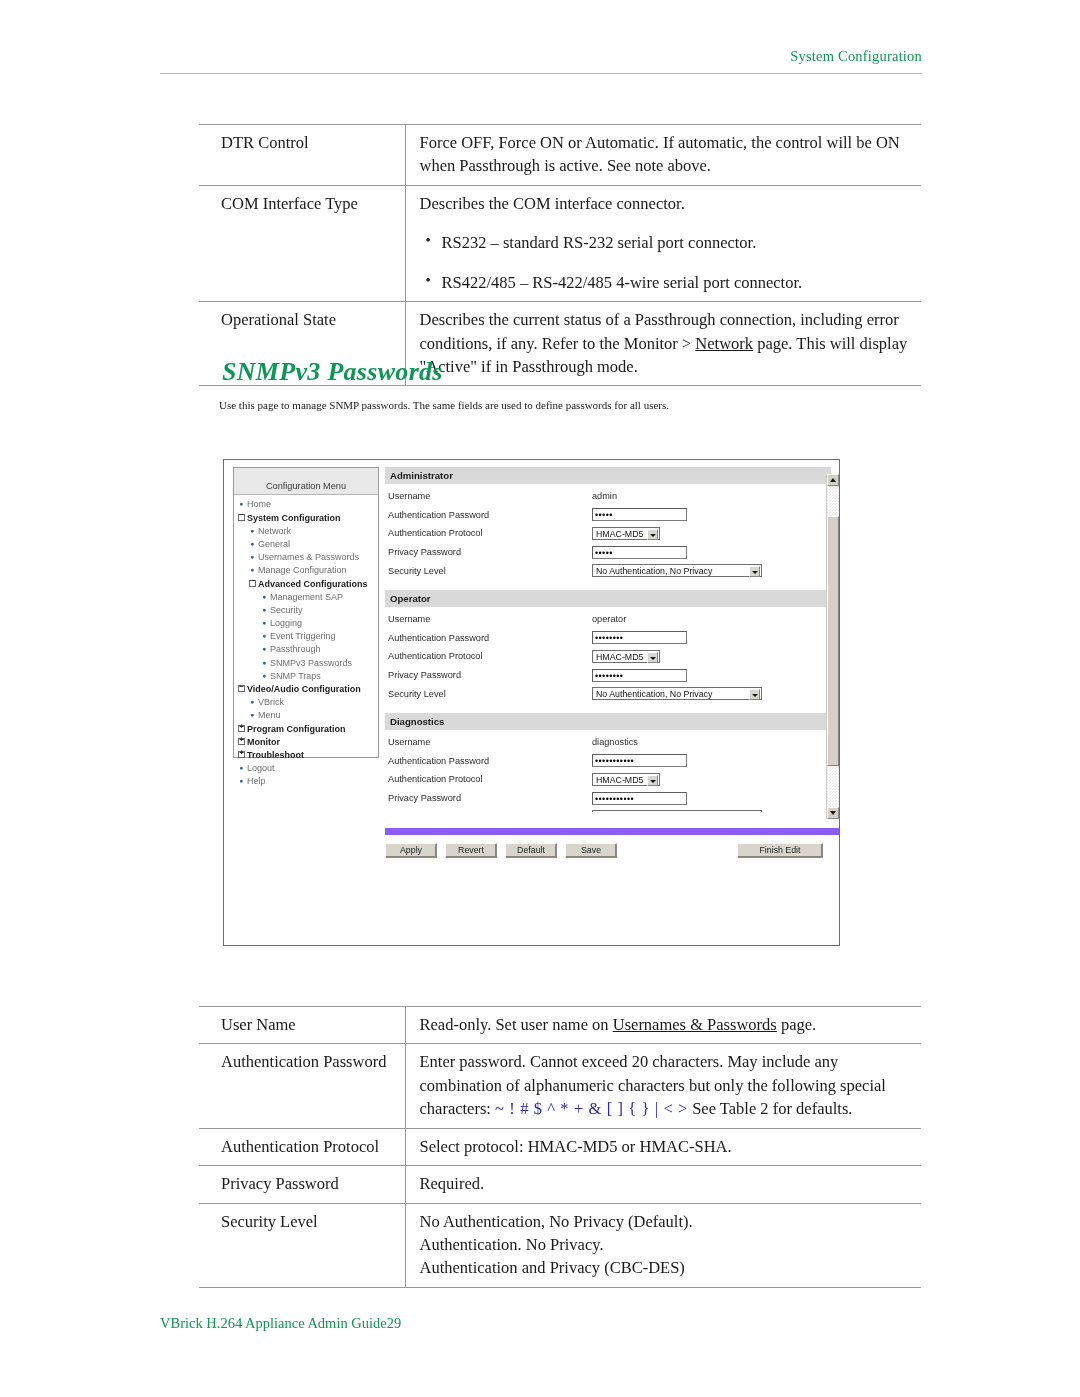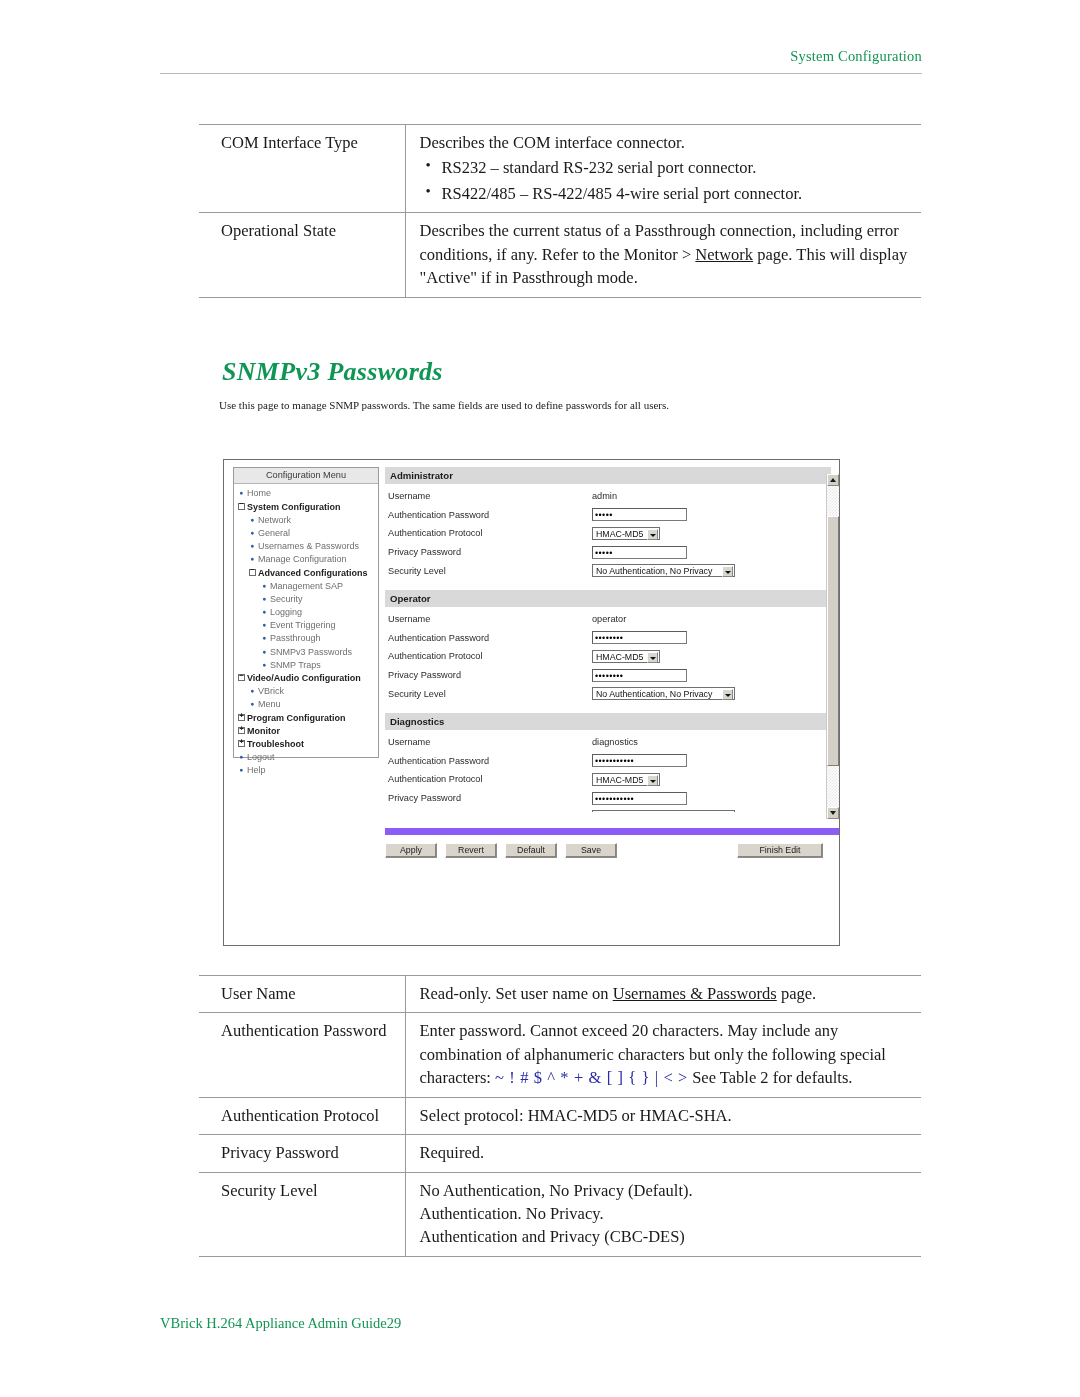--- a/index.html
+++ b/index.html
@@ -51,35 +51,35 @@
     width: 206px;
     padding-left: 22px;
     border-right: 1px solid #9a9a9a;
   }
   .def-table tr td:nth-child(2) {
     padding-left: 14px;
   }
   .def-table tr + tr td { border-top: none; }
 
   .bullets { margin: 2px 0 0 0; padding: 0; list-style: none; }
-  .bullets li { position: relative; padding-left: 22px; margin-top: 2px; }
+  .bullets li { position: relative; padding-left: 22px; margin-top: 16px; }
   .bullets li::before {
     content: "\2022";
     position: absolute; left: 6px; top: -1px;
     font-size: 15px;
   }
   .u { text-decoration: underline; }
   .spec-chars {
     color: #2b2ba8;
     font-family: "Liberation Serif", serif;
     letter-spacing: .6px;
   }
 
   #table-top { left: 199px; top: 124px; }
-  #table-bottom { left: 199px; top: 975px; }
+  #table-bottom { left: 199px; top: 1006px; }
 
   
   .section-heading {
     position: absolute;
     left: 222px; top: 357px;
     font-size: 26px;
     font-weight: bold;
     font-style: italic;
     color: #0f9655;
     letter-spacing: .3px;
@@ -114,21 +114,21 @@
     border: 1px solid #9b9b9b;
     background: #ffffff;
     flex: 0 0 auto;
   }
   .cfg-menu-title {
     background: #e8e8e8;
     border-bottom: 1px solid #b5b5b5;
     text-align: center;
     font-size: 9.2px;
     color: #3a3a3a;
-    padding: 2px 0 3px 0;
+    padding: 13px 0 3px 0;
   }
   .cfg-tree { padding: 3px 0 0 0; }
   .tree-item {
     display: flex; align-items: center;
     font-size: 9px;
     line-height: 12.4px;
     color: #6f6f6f;
     padding: .4px 0;
     white-space: nowrap;
   }
@@ -236,21 +236,21 @@
     border: 1px solid #868686;
     border-top-color: #fff; border-left-color: #fff;
   }
   .sel .arrow::after {
     content: "";
     position: absolute; left: 2px; top: 4px;
     border-left: 3px solid transparent;
     border-right: 3px solid transparent;
     border-top: 3.5px solid #111;
   }
-  .sel.sel-lg { width: 143px; padding-right: 18px; }
+  .sel.sel-lg { width: 170px; padding-right: 18px; }
   .grp-gap { height: 10px; }
 
   
   .vscroll {
     position: absolute;
     right: 0px; top: 7px;
     width: 13px; height: 345px;
     background: #ffffff;
     background-image:
       linear-gradient(45deg, #e6e6e6 25%, transparent 25%, transparent 75%, #e6e6e6 75%),
@@ -325,20 +325,26 @@
 <body>
 
 <div class="page-header">
   <div class="hdr-text">System Configuration</div>
   <div class="hdr-rule"></div>
 </div>
 
 <table class="def-table" id="table-top">
   <tbody>
     <tr>
+      <td>DTR Control</td>
+      <td>
+        <span>Force OFF, Force ON or Automatic. If automatic, the control will be ON when Passthrough is active. See note above.</span>
+      </td>
+    </tr>
+    <tr>
       <td>COM Interface Type</td>
       <td>
         <span>Describes the COM interface connector.</span>
         <ul class="bullets">
           <li>RS232 – standard RS-232 serial port connector.</li>
           <li>RS422/485 – RS-422/485 4-wire serial port connector.</li>
         </ul>
       </td>
     </tr>
     <tr>

